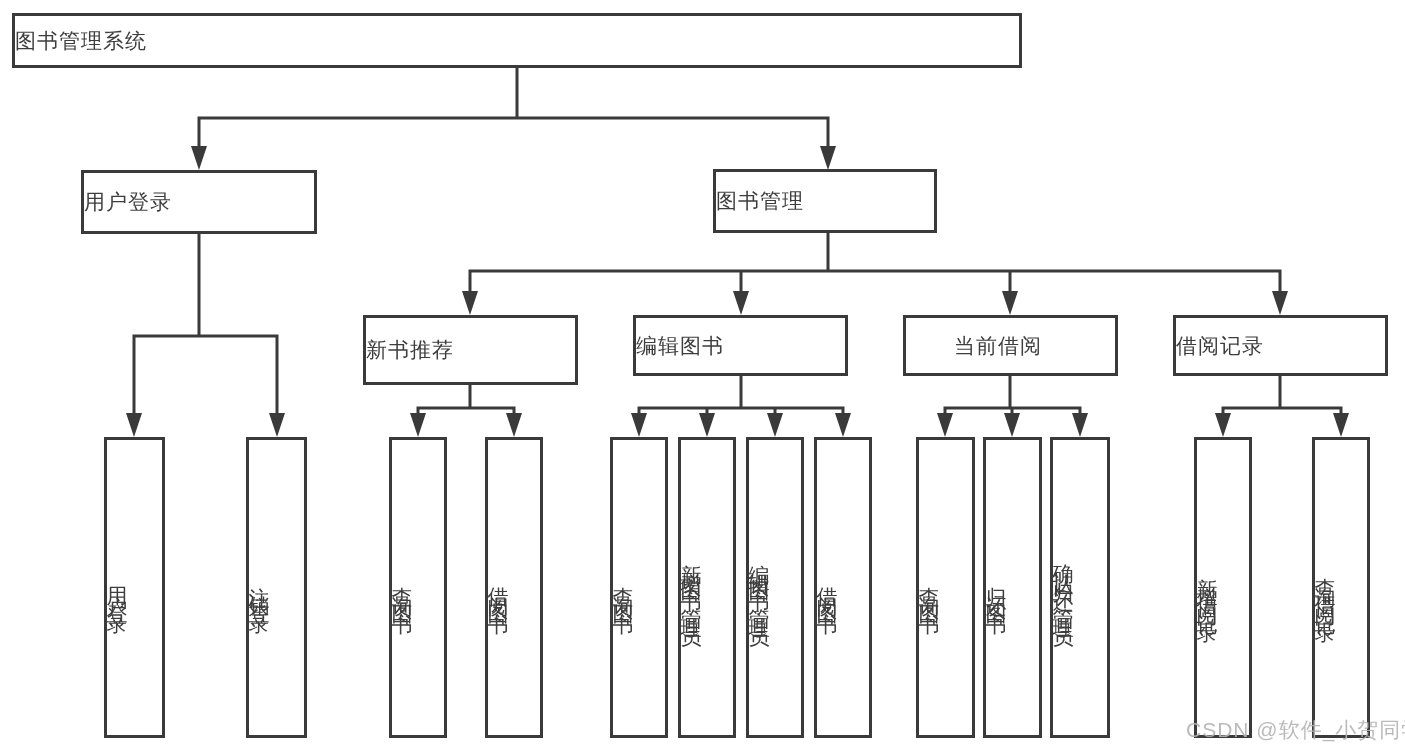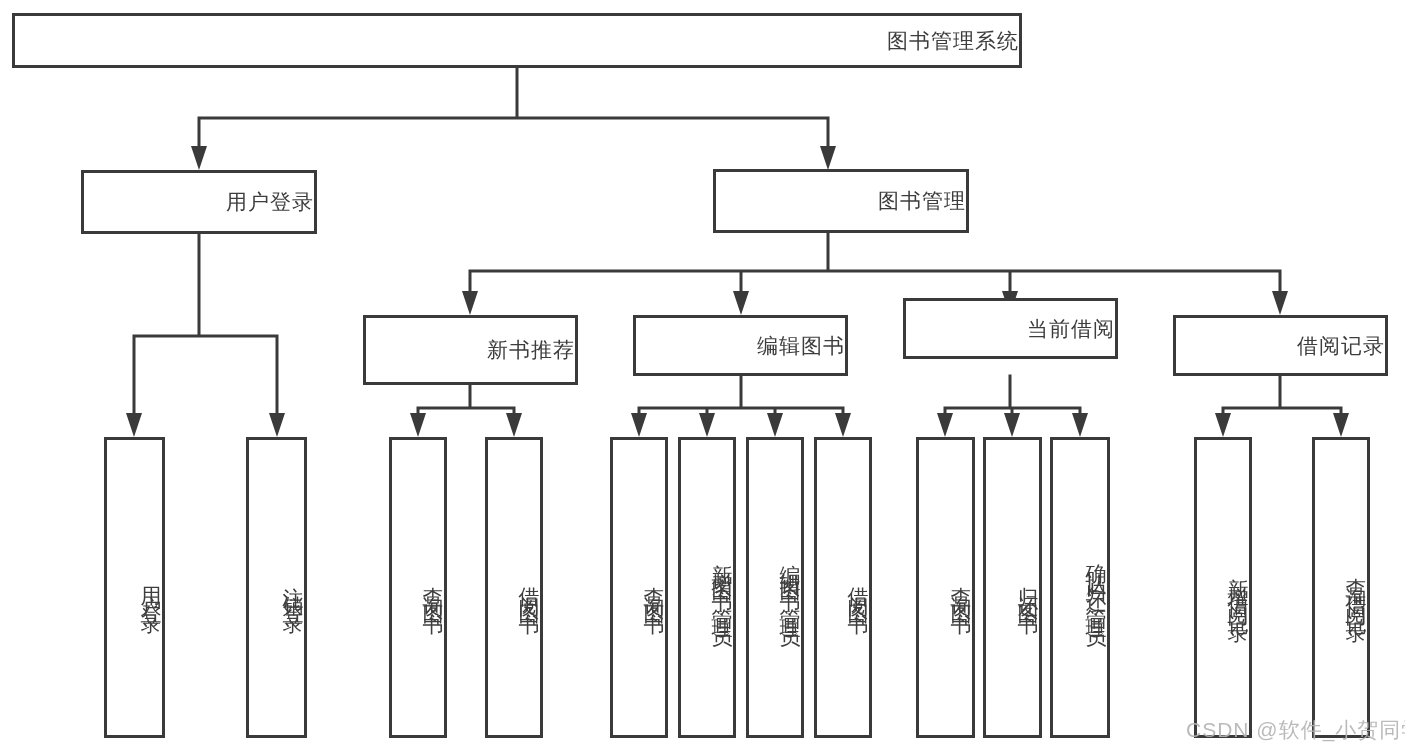--- a/index.html
+++ b/index.html
@@ -21,21 +21,21 @@
     left:0;top:0;
     z-index:1;
   }
   .node{
     position:absolute;
     box-sizing:border-box;
     background:#ffffff;
     border:3px solid var(--line);
     display:flex;
     align-items:center;
-    justify-content:flex-end;
+    justify-content:flex-start;
     color:var(--text);
     z-index:2;
   }
   .hbox{
     font-size:21px;
     letter-spacing:1px;
   }
   .vbox{
     font-size:21px;
   }
@@ -43,25 +43,25 @@
     writing-mode:vertical-rl;
     text-orientation:mixed;
     letter-spacing:9px;
     line-height:1;
     white-space:nowrap;
   }
   
   .n-root{left:12px;top:13px;width:1010px;height:55px;}
   
   .n-user{left:81px;top:170px;width:236px;height:64px;}
-  .n-mgmt{left:713px;top:169px;width:256px;height:64px;}
+  .n-mgmt{left:713px;top:169px;width:224px;height:64px;}
   
   .n-nb{left:363px;top:315px;width:215px;height:70px;}
   .n-bb{left:633px;top:315px;width:215px;height:61px;}
-  .n-cb{left:903px;top:298px;width:215px;height:61px;}
+  .n-cb{left:903px;top:315px;width:215px;height:61px;padding-left:48px;}
   .n-br{left:1173px;top:315px;width:215px;height:61px;}
   
   .leaf{top:437px;height:301px;}
   .l-user-login{left:104px;width:61px;}
   .l-logout{left:246px;width:61px;}
   .l-nb-query{left:389px;width:58px;}
   .l-nb-borrow{left:485px;width:58px;}
   .l-bb-query{left:610px;width:58px;}
   .l-bb-add{left:678px;width:58px;}
   .l-bb-edit{left:746px;width:58px;}

